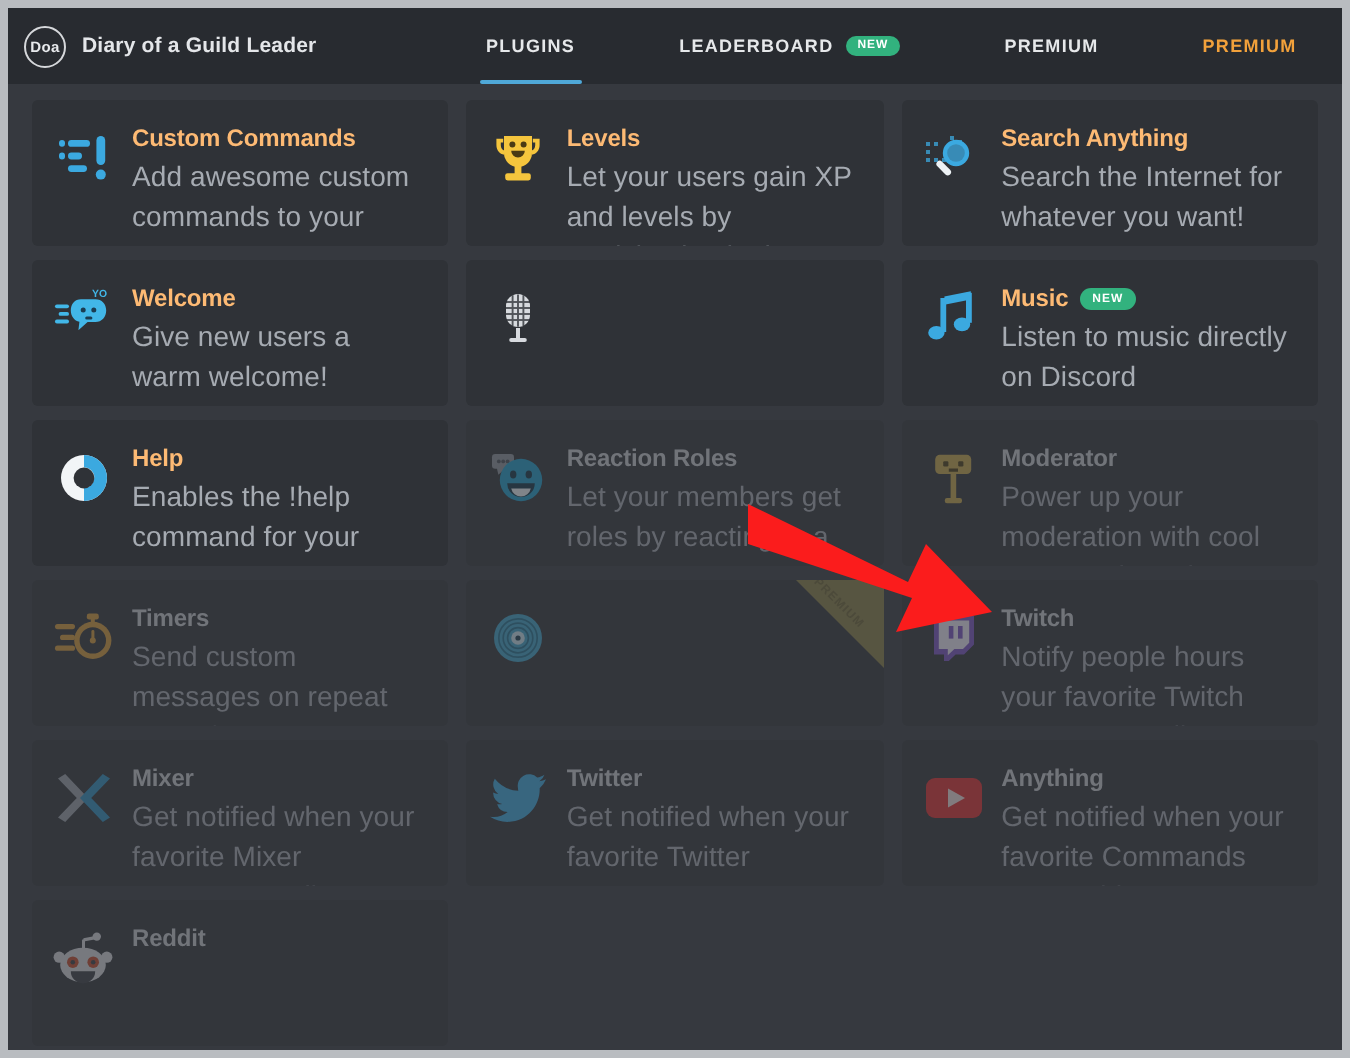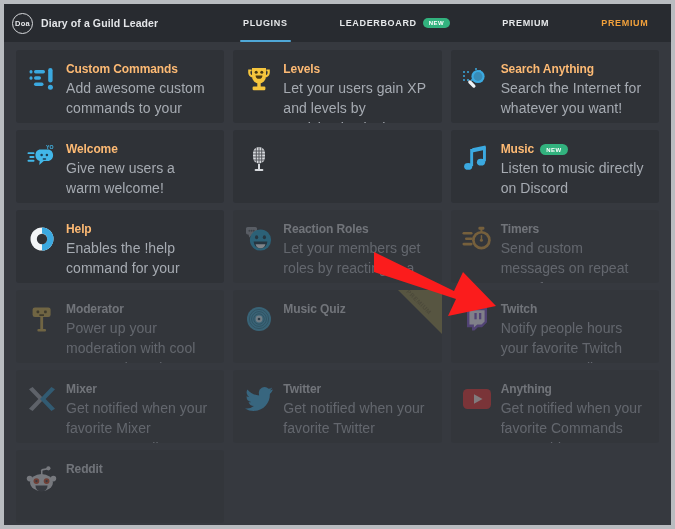--- a/index.html
+++ b/index.html
@@ -411,20 +411,43 @@
      <div class="card-body">
        <div class="card-title-row">
          <span class="card-title">Reaction Roles</span>
 
        </div>
        <div class="card-desc">Let your members get roles by reacting to a message</div>
      </div>
      </div>
       <div class="plugin-card disabled">
         <div class="card-icon">
+          <svg width="26" height="28" viewBox="0 0 26 28">
+        <g fill="#c8a84a">
+          <rect x="3.6" y="2.4" width="18" height="9.6" rx="2.3"></rect>
+          <rect x="11.3" y="12" width="2.8" height="13"></rect>
+          <rect x="8.4" y="24" width="8.6" height="2.6" rx="1.1"></rect>
+        </g>
+        <g fill="#4a3d14">
+          <rect x="7.6" y="5.6" width="2.6" height="2.6" rx="0.6"></rect>
+          <rect x="15.1" y="5.6" width="2.6" height="2.6" rx="0.6"></rect>
+          <path d="M10.4 9.3h4.6v1.6h-4.6Z"></path>
+        </g>
+          </svg>
+        </div>
+     <div class="card-body">
+       <div class="card-title-row">
+         <span class="card-title">Moderator</span>
+
+       </div>
+       <div class="card-desc">Power up your moderation with cool commands and automations!</div>
+     </div>
+     </div>
+      <div class="plugin-card disabled">
+        <div class="card-icon">
           <svg width="30" height="27" viewBox="0 0 30 27">
         <g fill="#d79b3a">
           <rect x="0.5" y="6" width="10" height="2.6" rx="1.3"></rect>
           <rect x="3" y="11.4" width="7.5" height="2.6" rx="1.3"></rect>
           <rect x="0.5" y="16.8" width="10" height="2.6" rx="1.3"></rect>
         </g>
         <circle cx="19.4" cy="14.2" r="9.3" fill="#d79b3a"></circle>
         <circle cx="19.4" cy="14.2" r="6.6" fill="#2f3237"></circle>
         <g fill="#d79b3a">
           <rect x="16.4" y="0.8" width="6" height="3" rx="1.2"></rect>
@@ -437,59 +460,32 @@
      <div class="card-body">
        <div class="card-title-row">
          <span class="card-title">Timers</span>
 
        </div>
        <div class="card-desc">Send custom messages on repeat every few minutes/hours</div>
      </div>
      </div>
       <div class="plugin-card disabled">
         <div class="card-icon">
-          <svg width="26" height="28" viewBox="0 0 26 28">
-        <g fill="#c8a84a">
-          <rect x="3.6" y="2.4" width="18" height="9.6" rx="2.3"></rect>
-          <rect x="11.3" y="12" width="2.8" height="13"></rect>
-          <rect x="8.4" y="24" width="8.6" height="2.6" rx="1.1"></rect>
-        </g>
-        <g fill="#4a3d14">
-          <rect x="7.6" y="5.6" width="2.6" height="2.6" rx="0.6"></rect>
-          <rect x="15.1" y="5.6" width="2.6" height="2.6" rx="0.6"></rect>
-          <path d="M10.4 9.3h4.6v1.6h-4.6Z"></path>
-        </g>
-          </svg>
-        </div>
-     <div class="card-body">
-       <div class="card-title-row">
-         <span class="card-title">Moderator</span>
-
-       </div>
-       <div class="card-desc">Power up your moderation with cool commands and automations!</div>
-     </div>
-     </div>
-      <div class="plugin-card disabled">
-        <div class="card-icon">
           <svg width="28" height="28" viewBox="0 0 28 28">
         <circle cx="14" cy="14" r="12" fill="#3ea3c9"></circle>
         <g stroke="#0f4a63" stroke-width="0.85" fill="none" opacity="0.55">
           <circle cx="14" cy="14" r="9.6"></circle>
               <circle cx="14" cy="14" r="7.4"></circle>
               <circle cx="14" cy="14" r="5.2"></circle>
         </g>
         <circle cx="14" cy="14" r="3.4" fill="#c9e4ef"></circle>
         <circle cx="14" cy="14" r="1.3" fill="#1a3c4e"></circle>
       </svg>
         </div>
      <div class="card-body">
-       <div class="card-title-row">
-         <span class="card-title">Music Quiz</span>
-
-       </div>
      </div>
      <div class="premium-ribbon"></div>
        <div class="premium-ribbon-text">PREMIUM</div>
       </div>
       <div class="plugin-card disabled">
         <div class="card-icon">
           <svg width="26" height="28" viewBox="0 0 26 28">
         <path d="M3 3h20v14.2l-5 5h-4.2l-3.4 3.3H8v-3.3H3Z" fill="#7b52c4"></path>
         <path d="M5.4 5.2h15.2v11.2l-3.1 3.1h-4.3l-3.3 3.1v-3.1H5.4Z" fill="#efeaf8"></path>
         <g fill="#7b52c4">

